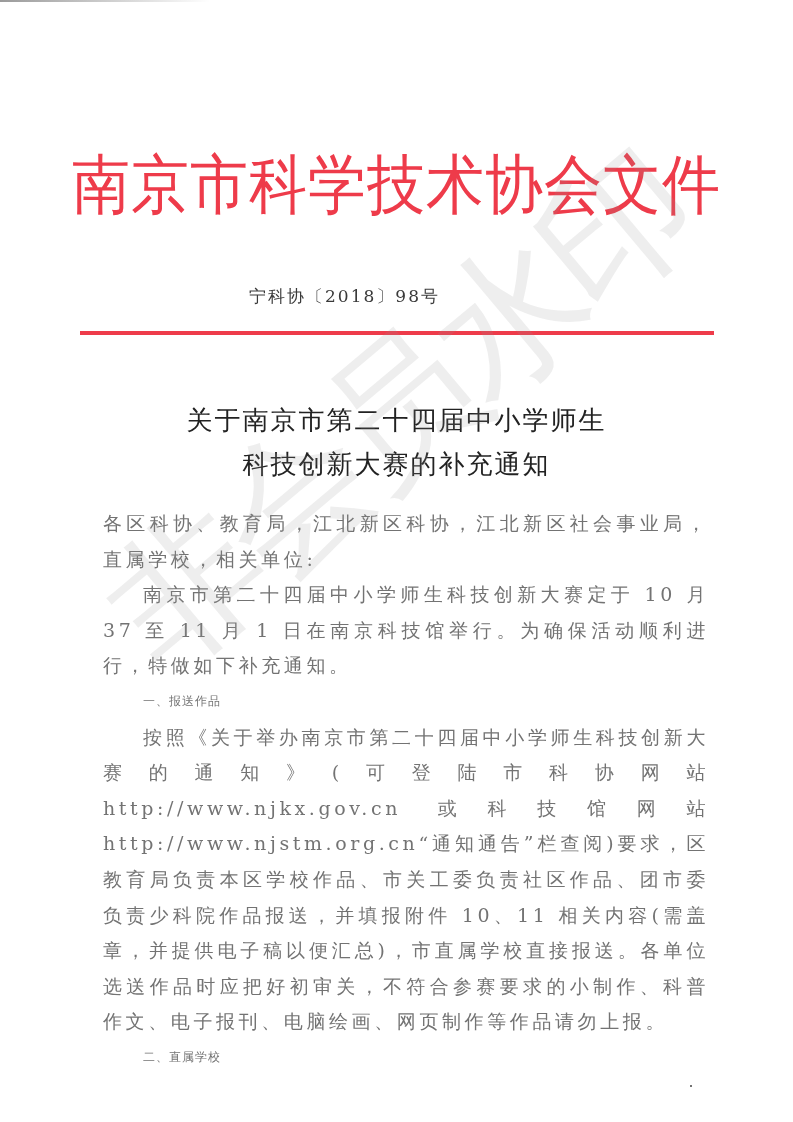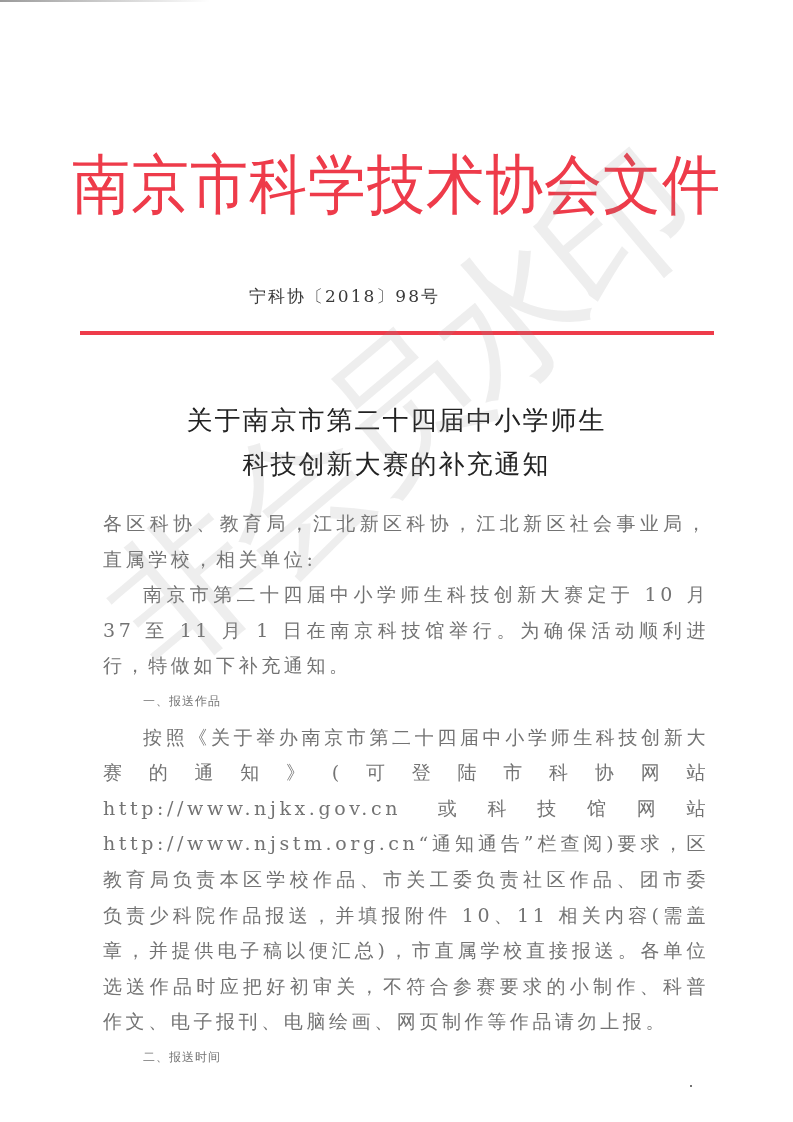--- a/index.html
+++ b/index.html
@@ -117,18 +117,18 @@
 <div class="title">
   <span class="line">关于南京市第二十四届中小学师生</span>
   <span class="line">科技创新大赛的补充通知</span>
 </div>
 
 <div class="body-text">
   <p>各区科协、教育局，江北新区科协，江北新区社会事业局，直属学校，相关单位:</p>
   <p class="indent">南京市第二十四届中小学师生科技创新大赛定于 10 月 37 至 11 月 1 日在南京科技馆举行。为确保活动顺利进行，特做如下补充通知。</p>
   <p class="heading">一、报送作品</p>
   <p class="indent">按照《关于举办南京市第二十四届中小学师生科技创新大赛的通知》(可登陆市科协网站 http://www.njkx.gov.cn 或科技馆网站 http://www.njstm.org.cn“通知通告”栏查阅)要求，区教育局负责本区学校作品、市关工委负责社区作品、团市委负责少科院作品报送，并填报附件 10、11 相关内容(需盖章，并提供电子稿以便汇总)，市直属学校直接报送。各单位选送作品时应把好初审关，不符合参赛要求的小制作、科普作文、电子报刊、电脑绘画、网页制作等作品请勿上报。</p>
-  <p class="heading">二、报送时间</p>
+  <p class="heading">二、直属学校</p>
 </div>
 
 <div class="watermark">非会员水印</div>
 
 <div class="speck" style="left:690px; top:1085px;"></div>
 
 </body></html>

